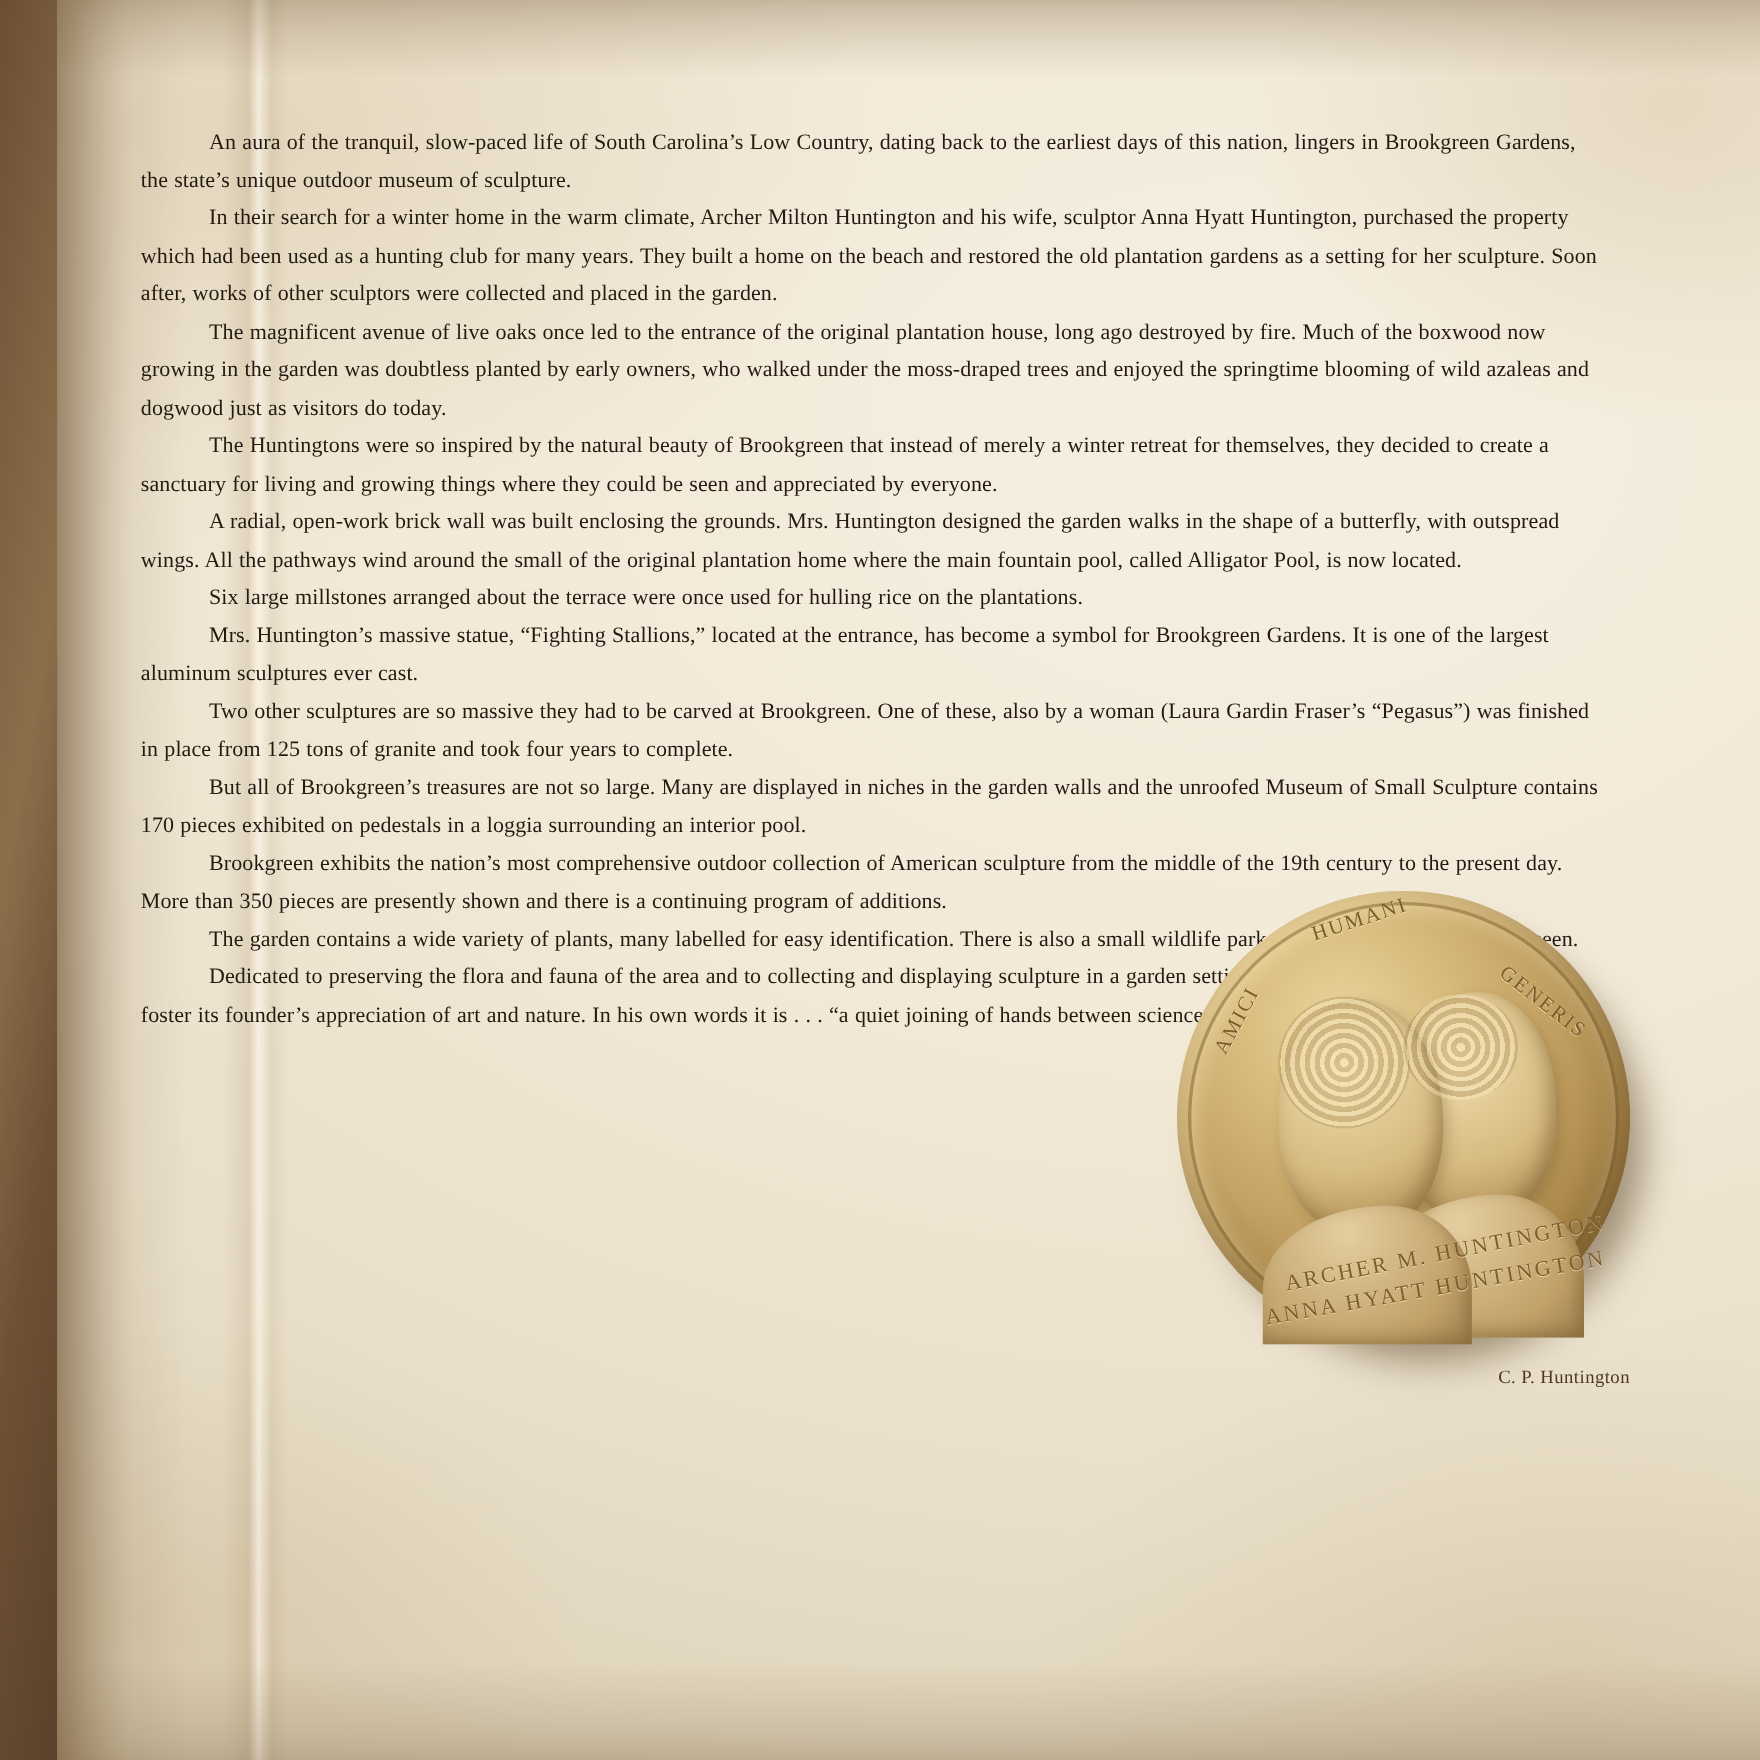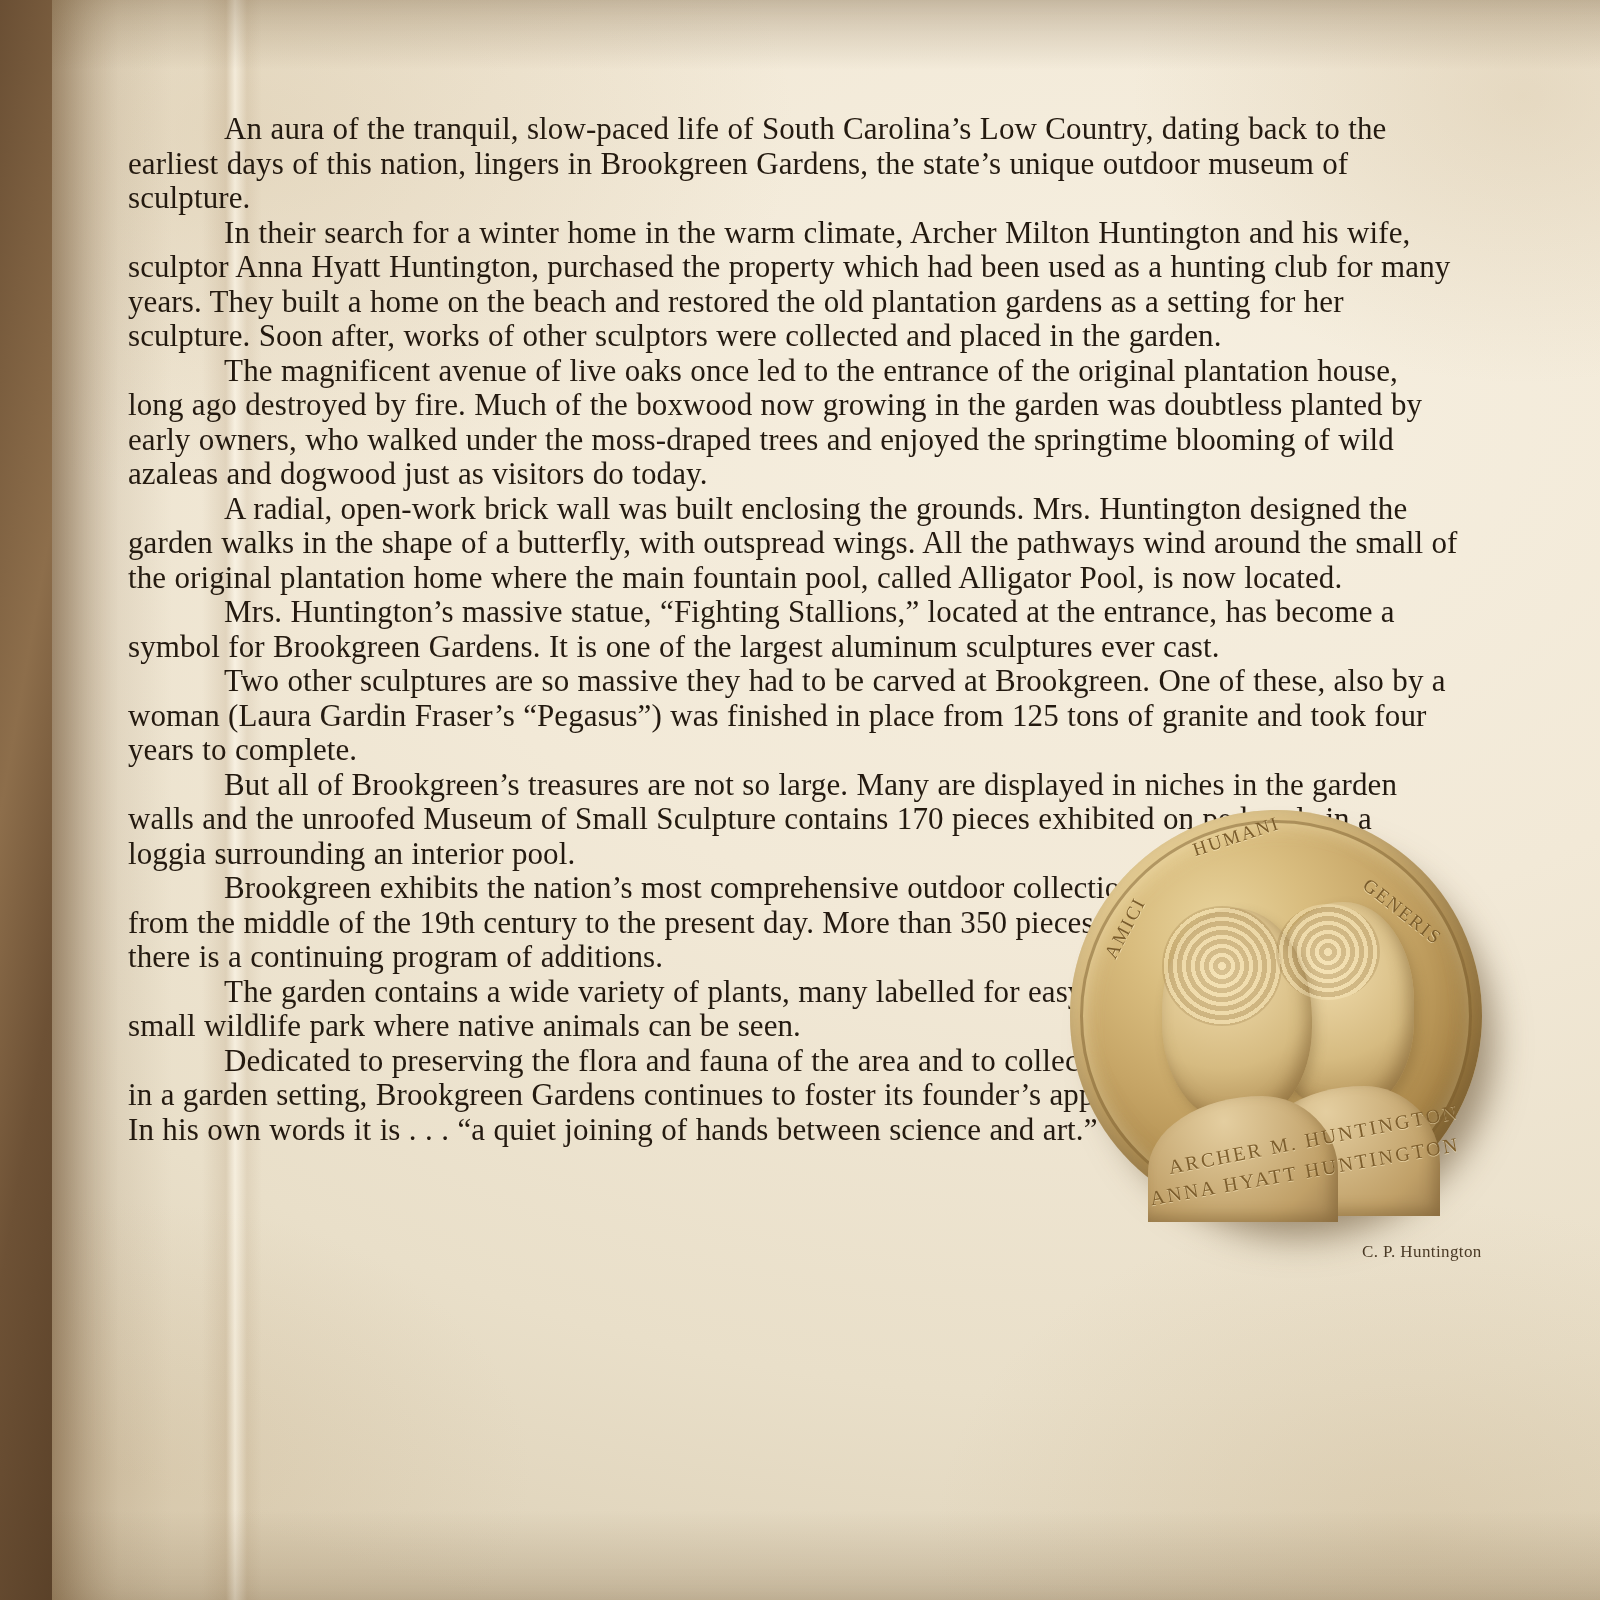--- a/index.html
+++ b/index.html
@@ -84,21 +84,21 @@
     pointer-events:none;
   }
 
   
   #text-body {
     position: absolute;
     left: 76px;
     top: 112px;
     width: 1330px;
     color: #241a10;
-    font-size: 31px;
+    font-size: 20px;
     line-height: 34.5px;
     text-align: left;
     letter-spacing: .1px;
     word-spacing: .5px;
   }
   #text-body p {
     margin: 0 0 0 0;
     text-indent: 3.1em;
   }
   
@@ -215,21 +215,23 @@
     <div id="gutter"></div>
     <div id="crease"></div>
     <div id="top-shadow"></div>
     <div id="bottom-shadow"></div>
 
     <div id="text-body">
       <div id="medal-float" class="f1"></div>
       <p>An aura of the tranquil, slow-paced life of South Carolina’s Low Country, dating back to the earliest days of this nation, lingers in Brookgreen Gardens, the state’s unique outdoor museum of sculpture.</p>
       <p>In their search for a winter home in the warm climate, Archer Milton Huntington and his wife, sculptor Anna Hyatt Huntington, purchased the property which had been used as a hunting club for many years. They built a home on the beach and restored the old plantation gardens as a setting for her sculpture. Soon after, works of other sculptors were collected and placed in the garden.</p>
       <p>The magnificent avenue of live oaks once led to the entrance of the original plantation house, long ago destroyed by fire. Much of the boxwood now growing in the garden was doubtless planted by early owners, who walked under the moss-draped trees and enjoyed the springtime blooming of wild azaleas and dogwood just as visitors do today.</p>
+      <p>The Huntingtons were so inspired by the natural beauty of Brookgreen that instead of merely a winter retreat for themselves, they decided to create a sanctuary for living and growing things where they could be seen and appreciated by everyone.</p>
       <p>A radial, open-work brick wall was built enclosing the grounds. Mrs. Huntington designed the garden walks in the shape of a butterfly, with outspread wings. All the pathways wind around the small of the original plantation home where the main fountain pool, called Alligator Pool, is now located.</p>
+      <p>Six large millstones arranged about the terrace were once used for hulling rice on the plantations.</p>
       <p>Mrs. Huntington’s massive statue, “Fighting Stallions,” located at the entrance, has become a symbol for Brookgreen Gardens. It is one of the largest aluminum sculptures ever cast.</p>
       <p>Two other sculptures are so massive they had to be carved at Brookgreen. One of these, also by a woman (Laura Gardin Fraser’s “Pegasus”) was finished in place from 125 tons of granite and took four years to complete.</p>
       <p>But all of Brookgreen’s treasures are not so large. Many are displayed in niches in the garden walls and the unroofed Museum of Small Sculpture contains 170 pieces exhibited on pedestals in a loggia surrounding an interior pool.</p>
       <p>Brookgreen exhibits the nation’s most comprehensive outdoor collection of American sculpture from the middle of the 19th century to the present day. More than 350 pieces are presently shown and there is a continuing program of additions.</p>
       <p>The garden contains a wide variety of plants, many labelled for easy identification. There is also a small wildlife park where native animals can be seen.</p>
       <p>Dedicated to preserving the flora and fauna of the area and to collecting and displaying sculpture in a garden setting, Brookgreen Gardens continues to foster its founder’s appreciation of art and nature. In his own words it is . . . “a quiet joining of hands between science and art.”</p>
     </div>
 
     <div id="medal-wrap">
       <div id="medal">

